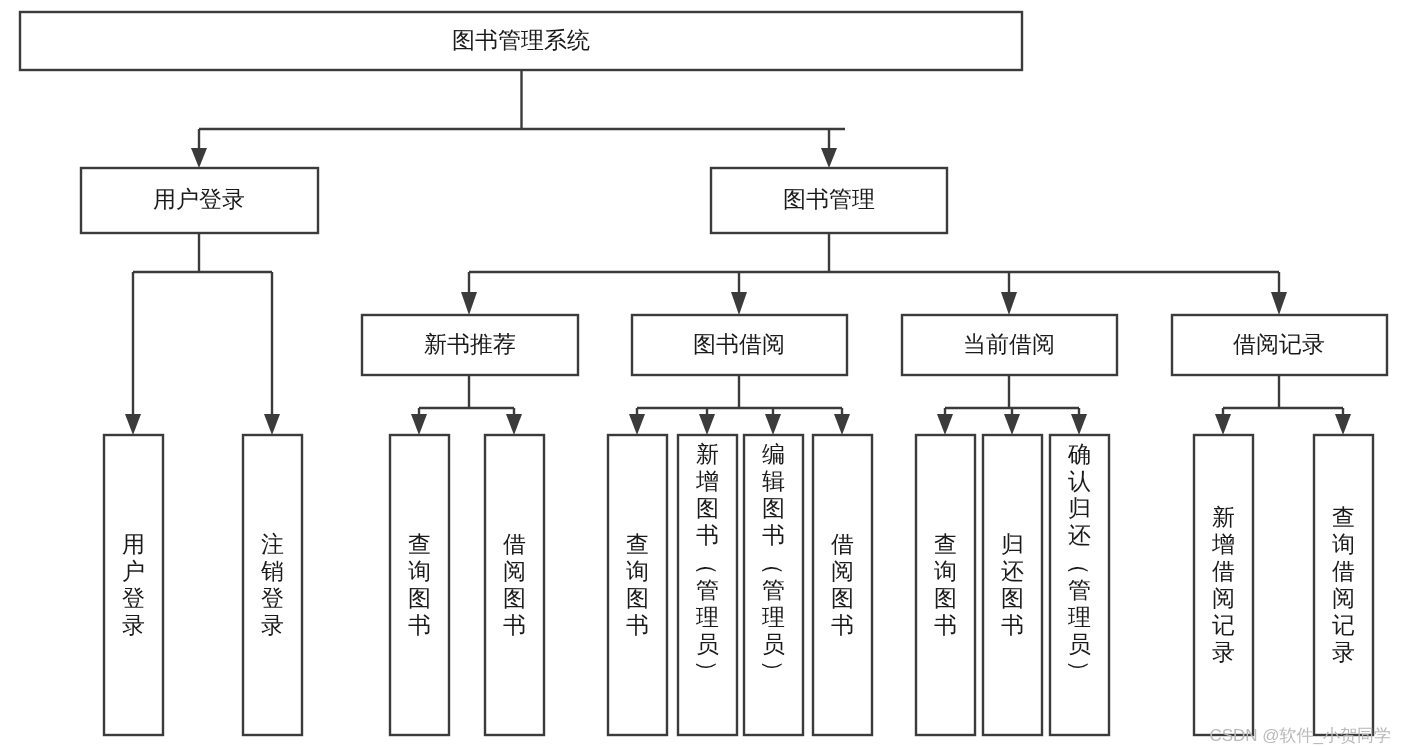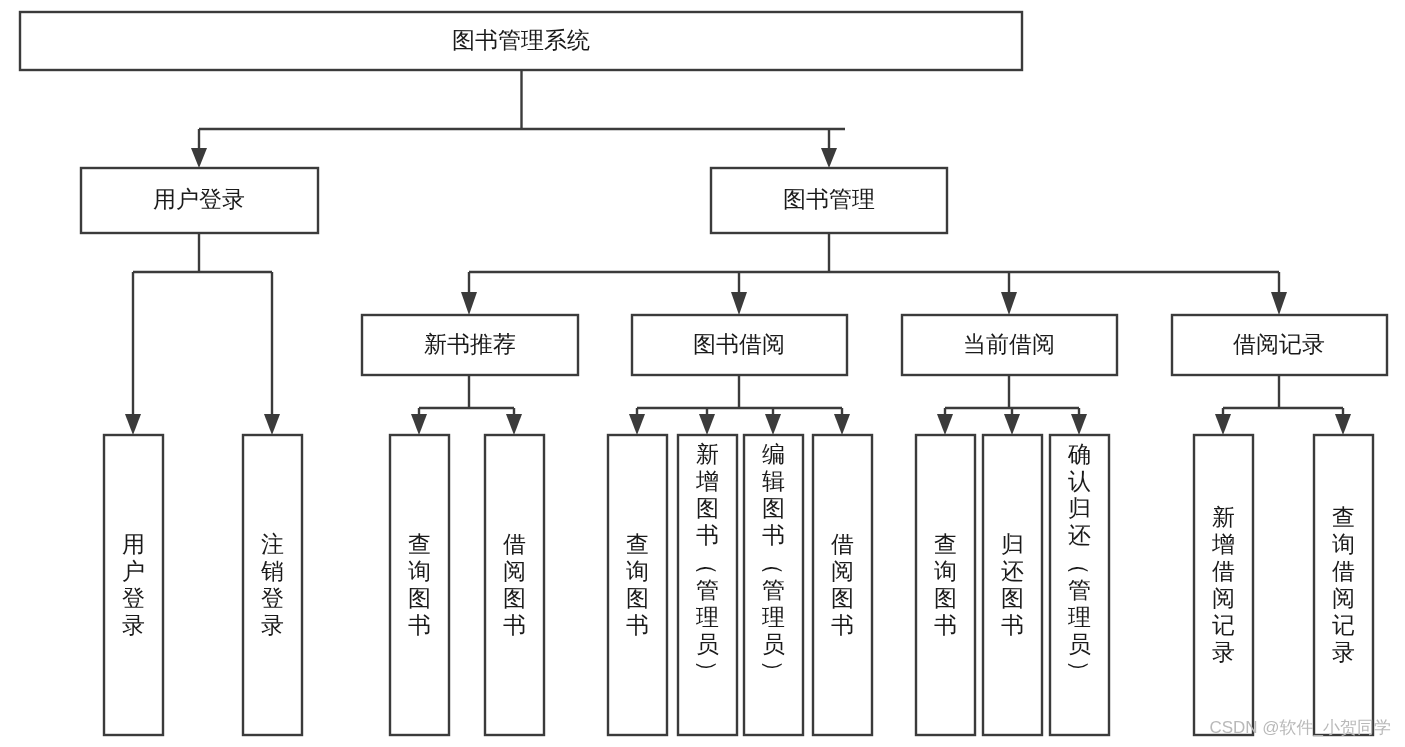--- a/index.html
+++ b/index.html
@@ -60,21 +60,21 @@
     pointer-events: none;
     font-family: "Liberation Sans", "DejaVu Sans", sans-serif;
   }
   .vert-text-wrap span {
     display: block;
     text-align: center;
   }
   .watermark {
     position: absolute;
     right: 14px;
-    bottom: 8px;
+    bottom: 0;
     font-size: 17px;
     color: #b9b9b9;
     font-family: "Liberation Sans", "DejaVu Sans", sans-serif;
     white-space: nowrap;
     pointer-events: none;
   }
 </style>
 </head>
 <body>
 

